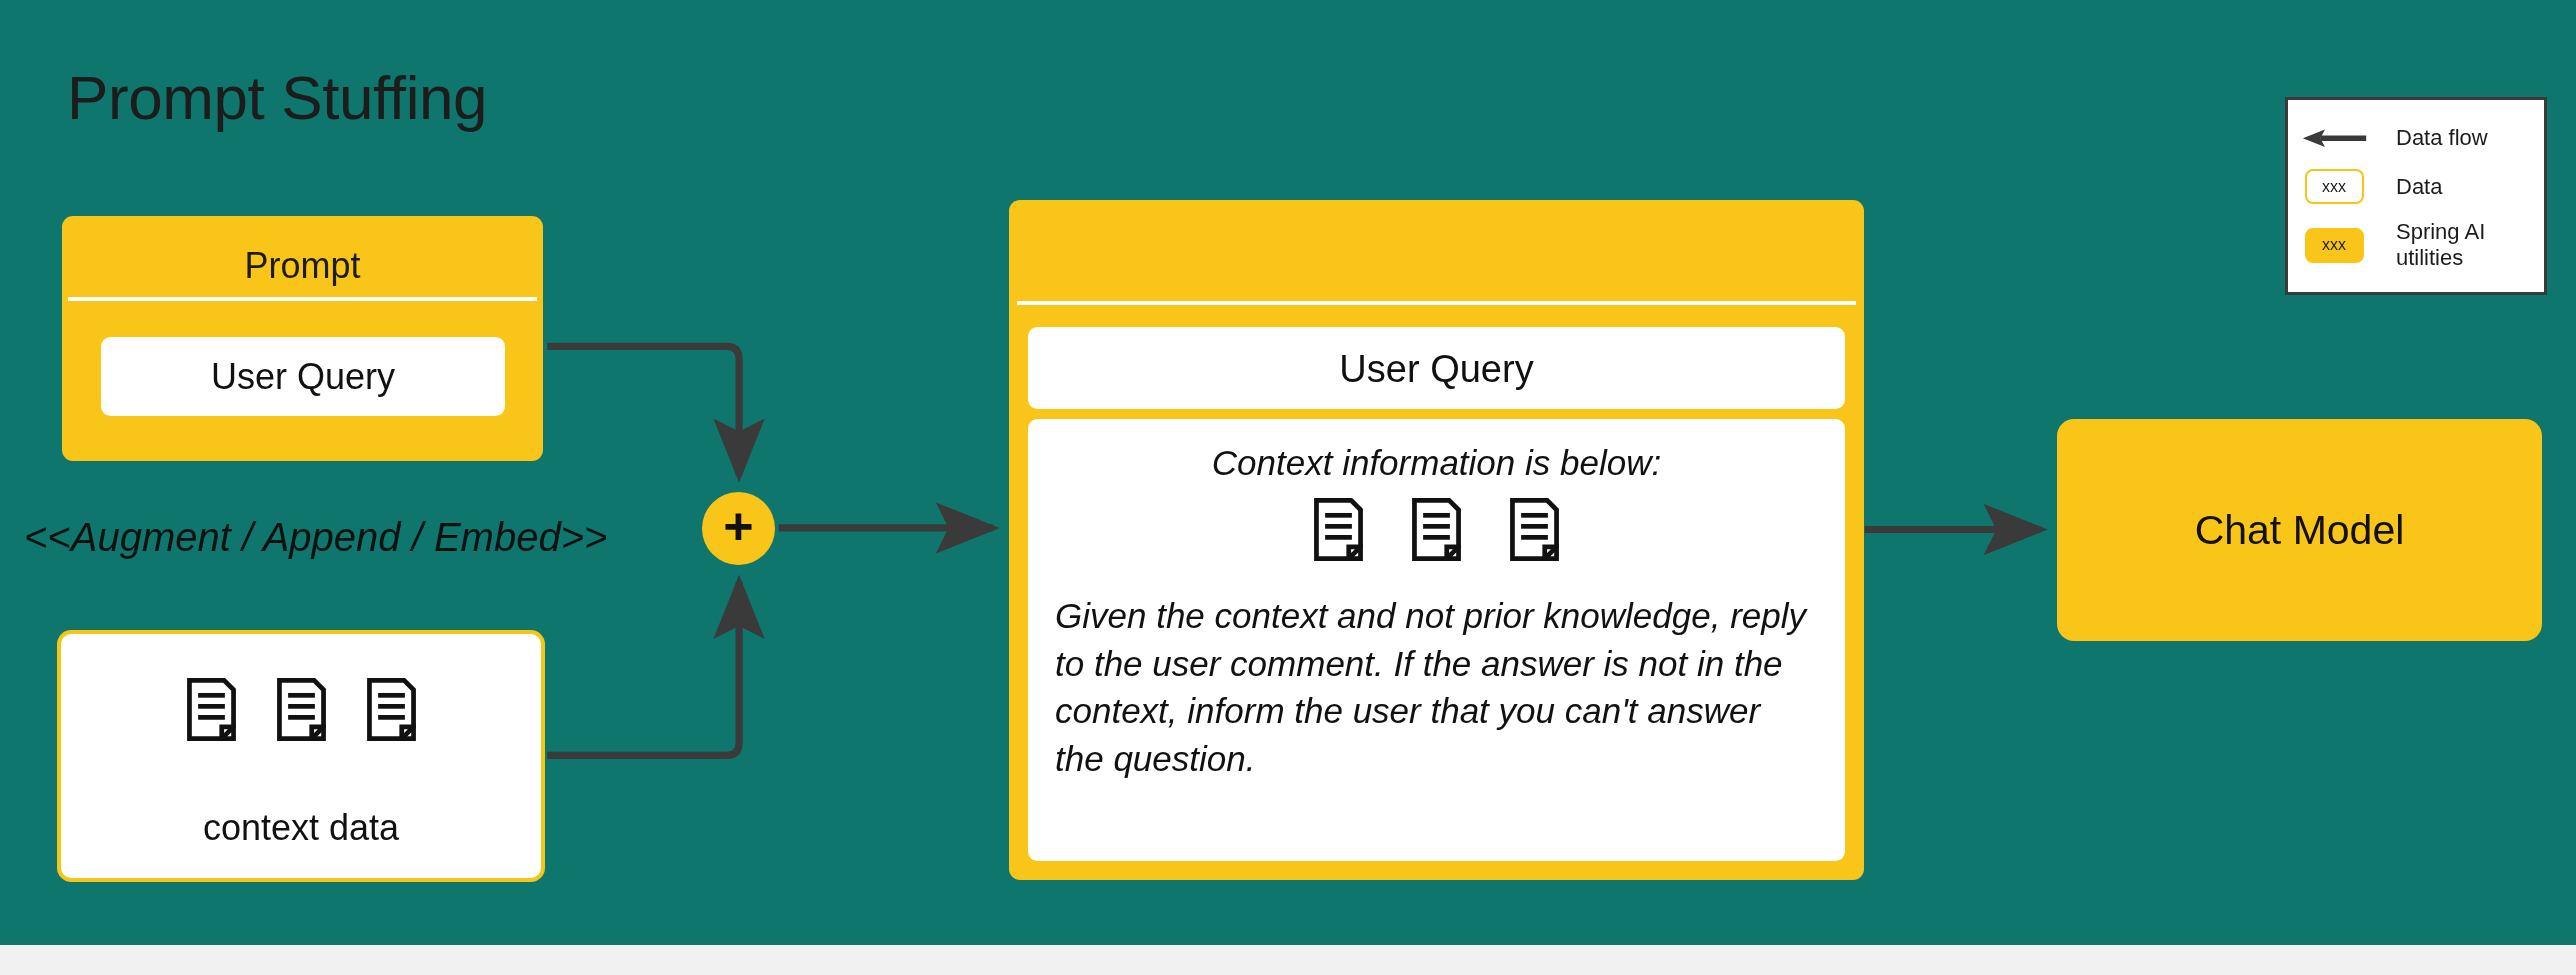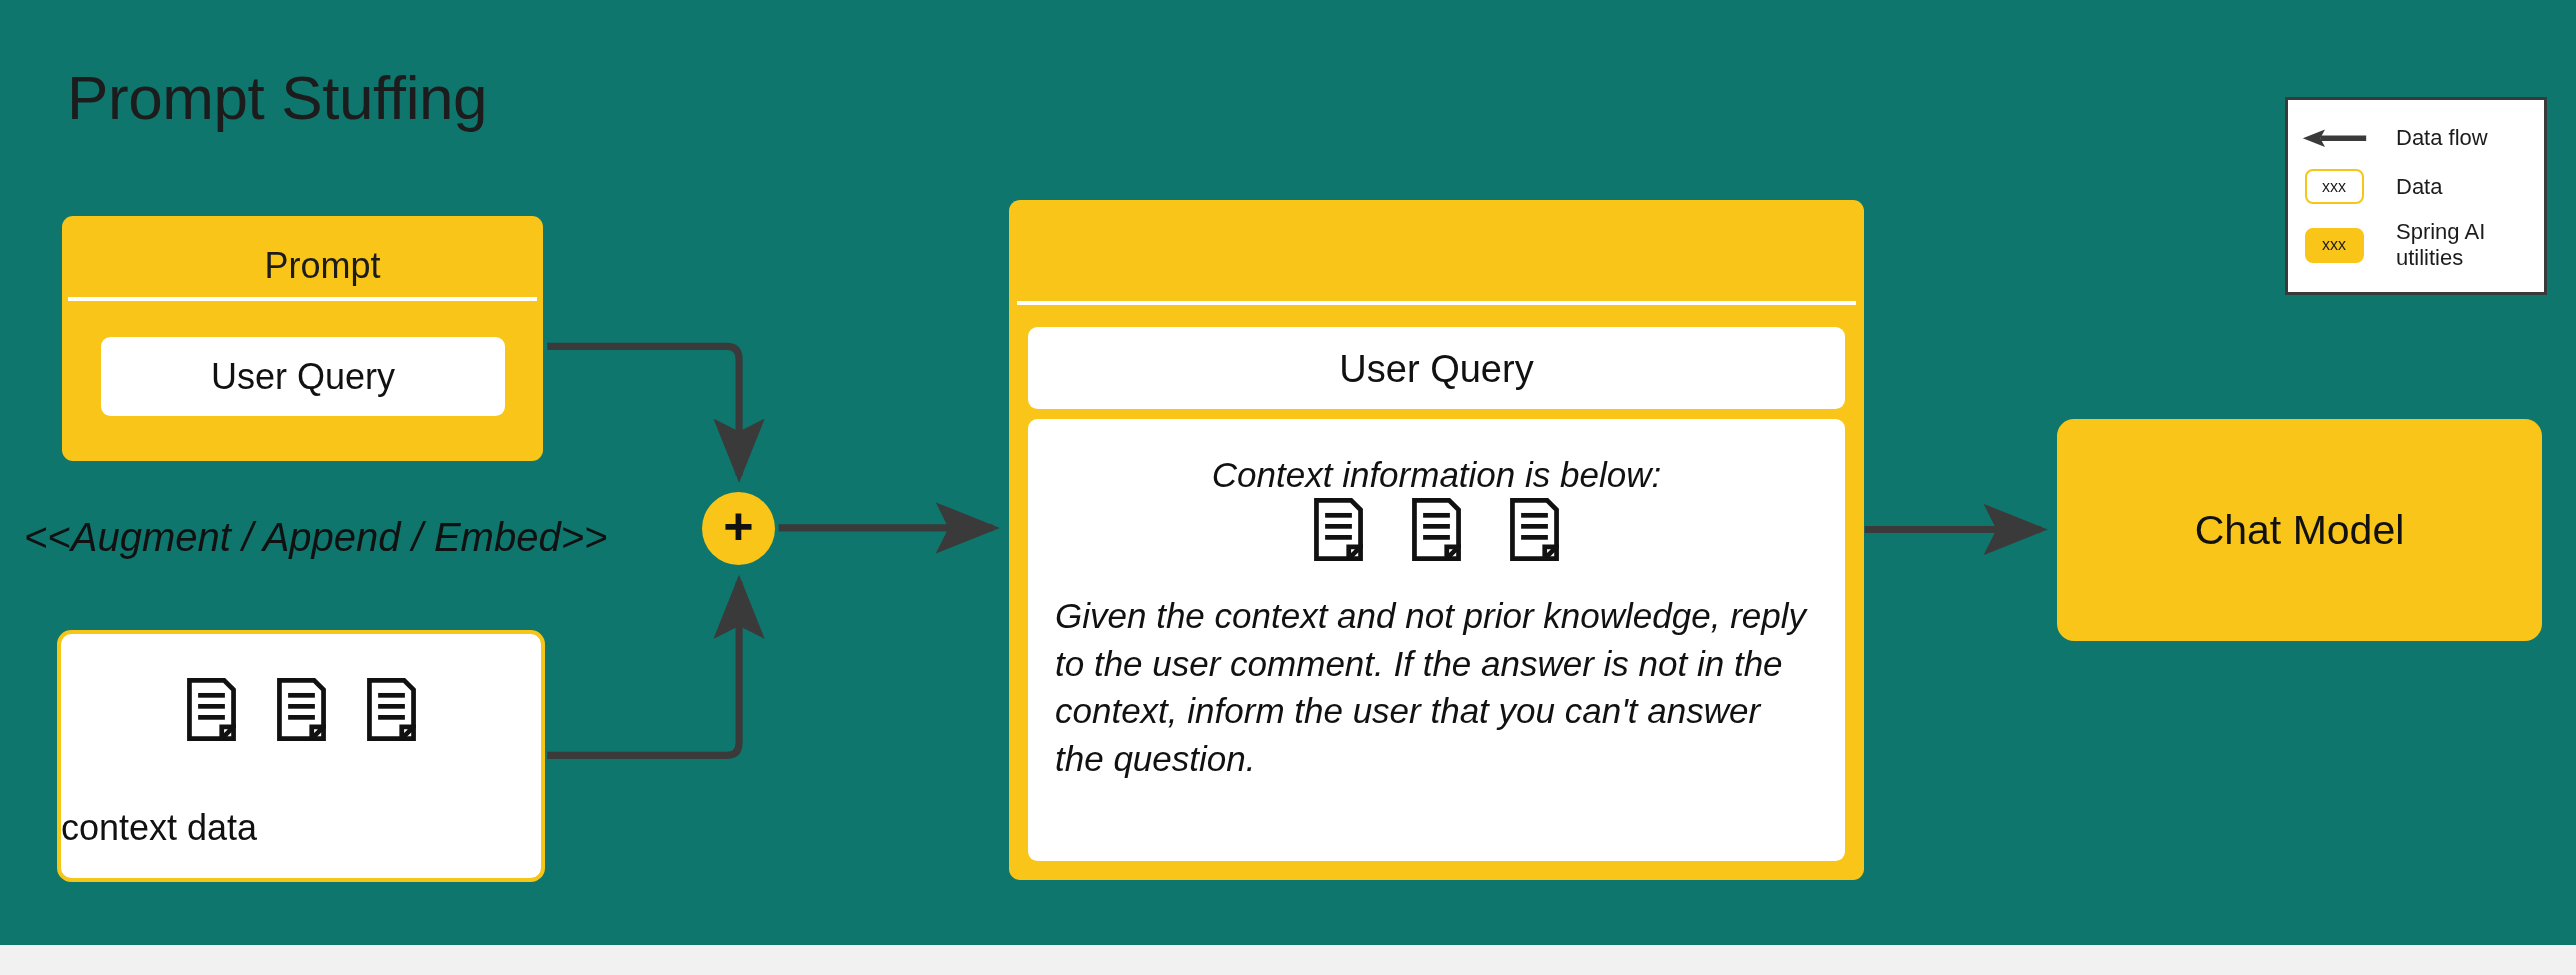--- a/index.html
+++ b/index.html
@@ -59,21 +59,20 @@
   .card-head {
     position: absolute;
     left: 0;
     top: 0;
     width: 100%;
     text-align: center;
     color: #1c1c1c;
     font-size: 36px;
     font-weight: 400;
     white-space: nowrap;
-    padding-left: 20px;
   }
   .sep-line {
     position: absolute;
     background: #ffffff;
     height: 4px;
   }
   .inner-label {
     position: absolute;
     left: 0;
     width: 100%;
@@ -119,20 +118,21 @@
     left: 0;
     width: 100%;
     display: flex;
     justify-content: center;
     gap: 41px;
   }
   #context-box .doc-row { top: 44px; }
   .context-caption {
     position: absolute;
     left: 0; width: 100%;
+    text-align: center;
     font-size: 36px;
     color: #111111;
     white-space: nowrap;
   }
   #context-box .context-caption { top: 173px; }
 
   
   .doc-icon { display: block; }
 
   
@@ -167,21 +167,21 @@
   }
   #stuffed-query .inner-label { top: 20.6px; font-size: 38px; }
   #stuffed-body {
     position: absolute;
     left: 1028px; top: 419px; width: 817px; height: 442px;
     background: #ffffff; border-radius: 9.5px;
     box-sizing: border-box;
   }
   .ctx-header {
     position: absolute;
-    left: 0; top: 36px; width: 100%;
+    left: 0; top: 24px; width: 100%;
     text-align: center;
     font-size: 35px;
     font-style: italic;
     color: #111111;
     white-space: nowrap;
   }
   #stuffed-body .doc-row { top: 79px; gap: 49px; }
   .instruction {
     position: absolute;
     left: 27px;

